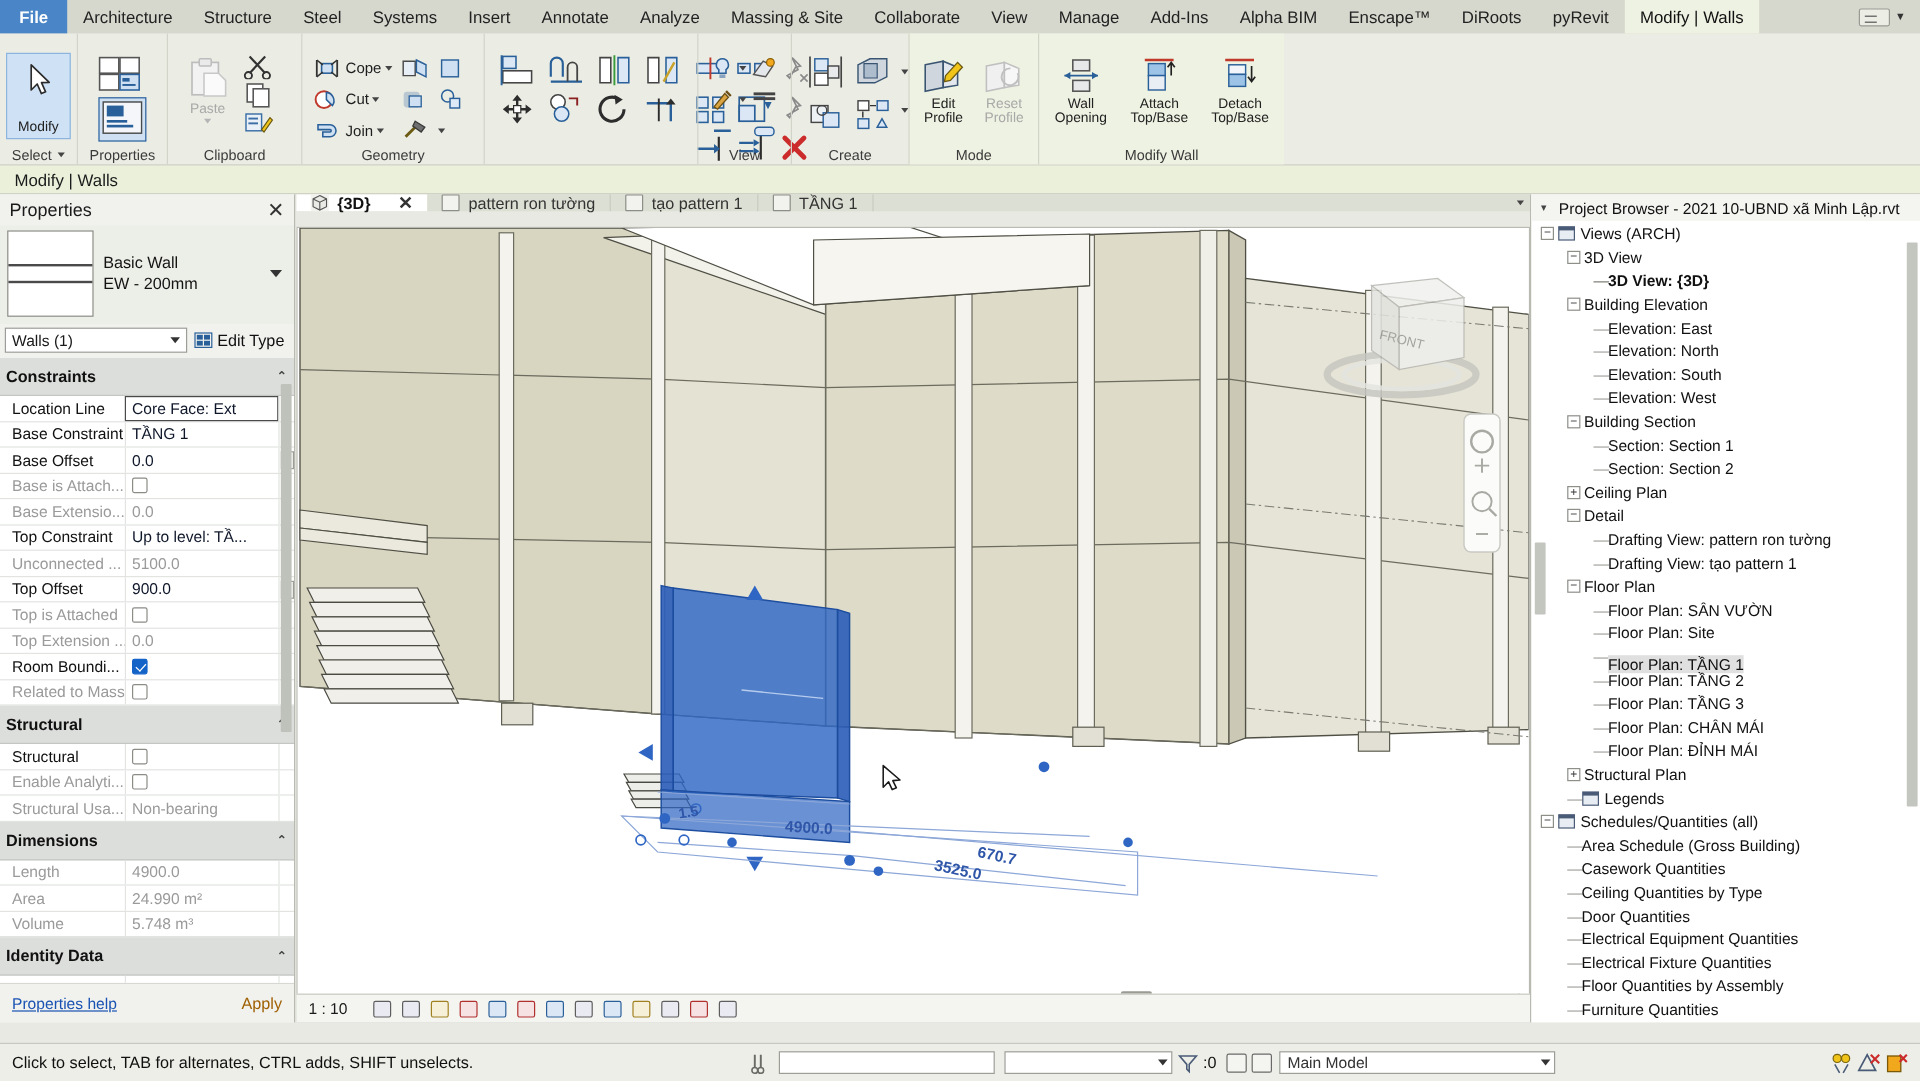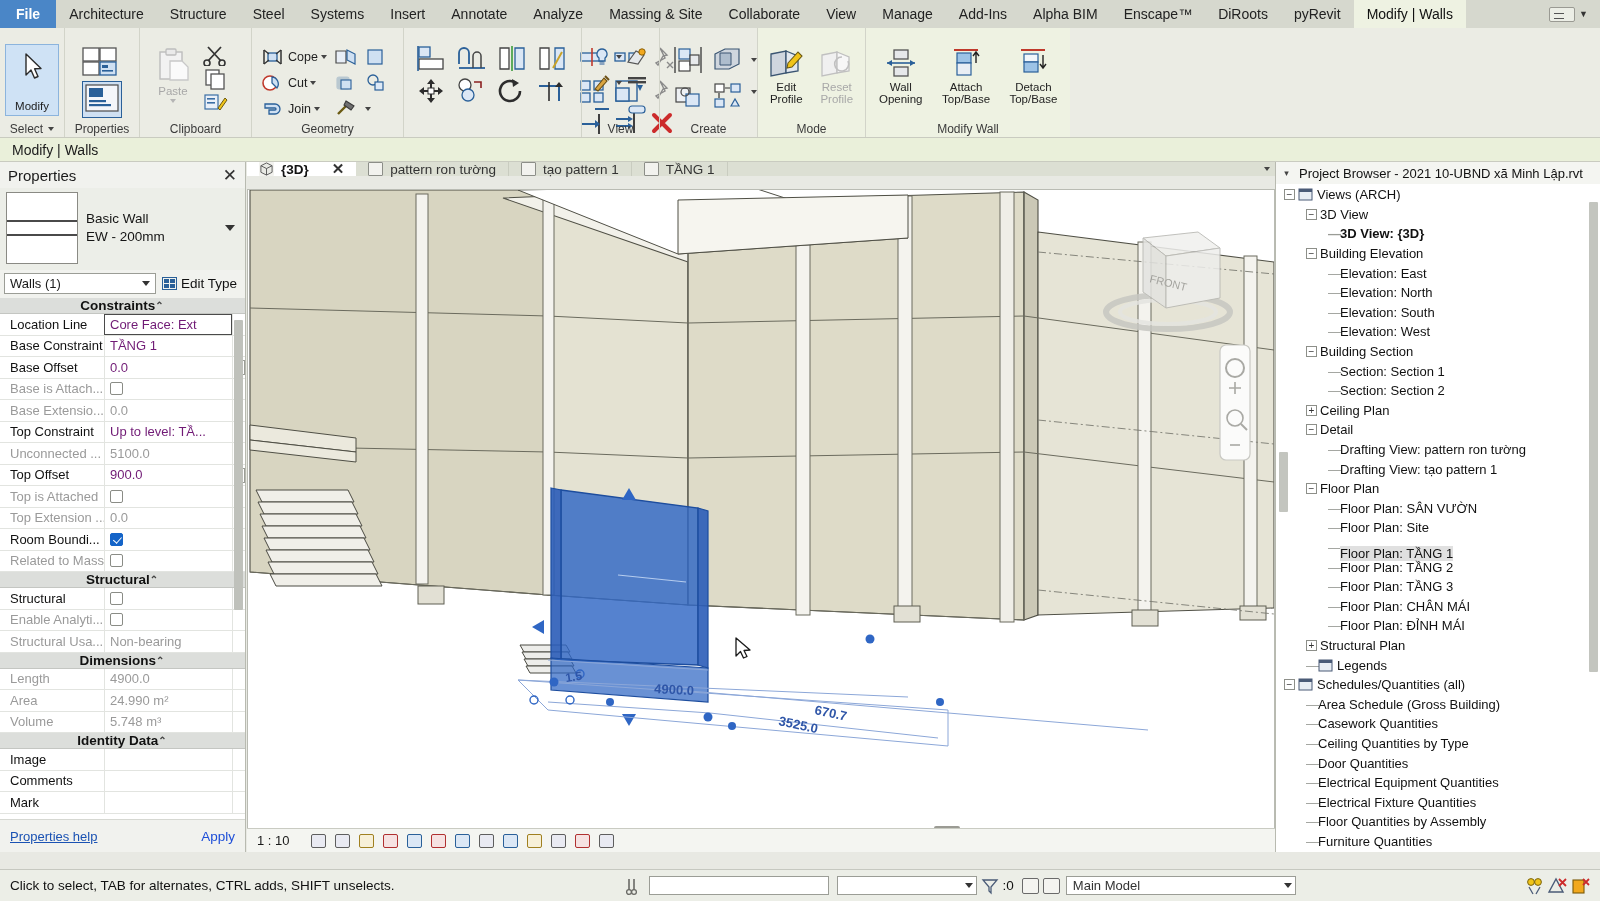--- a/index.html
+++ b/index.html
@@ -101,59 +101,59 @@
   }
   .combo-caret { width:0;height:0;border-left:4px solid transparent;border-right:4px solid transparent;border-top:5px solid #333;}
   .edit-type { display:flex; align-items:center; gap:4px; font-size:13.5px; color:#111; padding-right:4px;}
   .et-ico {
     width:15px;height:13px;border:1.3px solid #2a6099;display:grid;
     grid-template-columns:1fr 1fr; grid-template-rows:1fr 1fr; gap:1px; padding:1px;
   }
   .et-ico i { background:#2a6099; display:block; }
   .ptable { flex:1; overflow:hidden; position:relative; background:#fff; }
   .pgroup {
-    display:flex; align-items:center; justify-content:center;
-    background:#dcdedb; font-size:13.5px; color:#111; height:16px;
+    display:flex; align-items:center; justify-content:space-between;
+    background:#dcdedb; font-size:13.5px; color:#111; height:32px;
     padding:0 6px 0 5px; border-bottom:1px solid #c4c6c2; font-weight:600;
   }
   .pchev { font-size:10px; color:#444; }
   .prow {
     display:flex; height:21.5px; align-items:stretch;
     border-bottom:1px solid #e2e4e0; font-size:13px;
   }
   .pname {
     width:104px; padding-left:10px; display:flex; align-items:center;
     color:#111; white-space:nowrap; overflow:hidden;
   }
   .prow.dim .pname { color:#9a9a9a; }
   .prow.dim .pval { color:#9a9a9a; }
   .pval {
     flex:1; border-left:1px solid #e2e4e0; padding-left:5px; display:flex;
-    align-items:center; color:#701a75; white-space:nowrap; overflow:hidden;
+    align-items:center; color:#0f172a; white-space:nowrap; overflow:hidden;
   }
   .pval.active { border:1.6px solid #4a4a4a; background:#fff; }
   .pmini { width:13px; border-left:1px solid #e2e4e0; }
   .pmini.box:after {
     content:""; display:block; width:9px;height:13px;margin:3px auto 0;
     border:1px solid #9b9d96; background:#fff;
   }
   .ck { width:13px;height:13px;border:1px solid #8a8c86;background:#fff;border-radius:2px;}
   .ck.on { background:#1464c8;border-color:#1464c8; position:relative;}
   .ck.on:after {
     content:""; position:absolute; left:3.5px; top:1px; width:3.5px; height:7px;
     border:solid #fff; border-width:0 1.8px 1.8px 0; transform:rotate(42deg);
   }
   .pscroll { position:absolute; right:2px; top:22px; width:9px; bottom:2px; }
   .pscroll i { position:absolute; left:0; width:9px; background:#bfc1bb; border-radius:1px; }
   .props-foot {
     height:26px; display:flex; align-items:center; justify-content:space-between;
     padding:16px 10px; background:#f1f2ee; border-top:1px solid #d6d8d2;
   }
   .phelp { color:#1a52b3; text-decoration:underline; font-size:13px; cursor:pointer;}
-  .apply { font-size:13.5px; color:#1d4ed8; }
+  .apply { font-size:13.5px; color:#a16207; }
 
   
   .vtabs {
     position:absolute; left:247px; top:162px; width:1028px; height:14px;
     background:#dcdfd3; display:flex; align-items:stretch; font-size:13.5px;
   }
   .vtab {
     display:flex; align-items:center; gap:7px; padding:0 12px; color:#333;
     border-right:1px solid #c9ccc0;
   }

